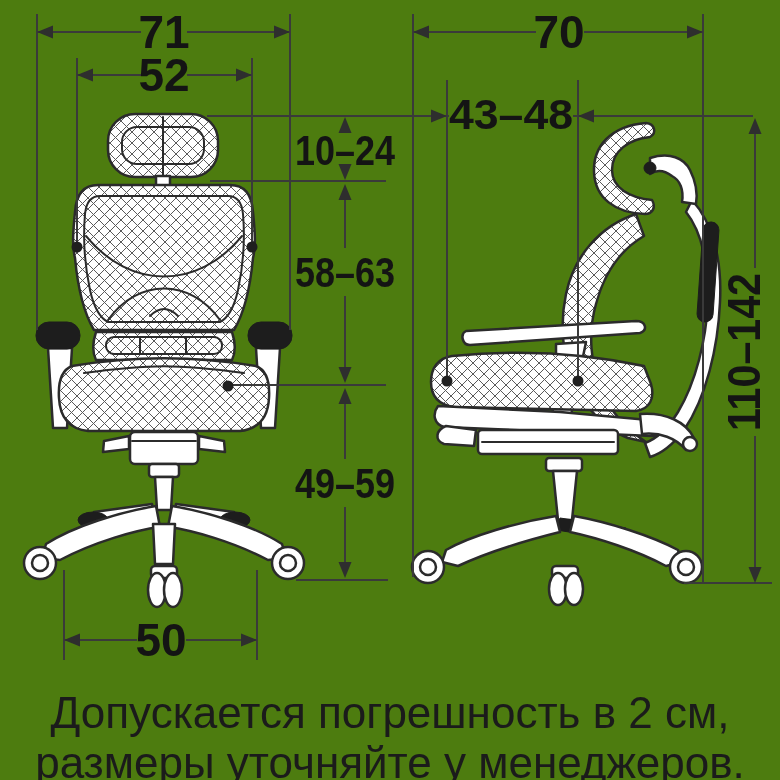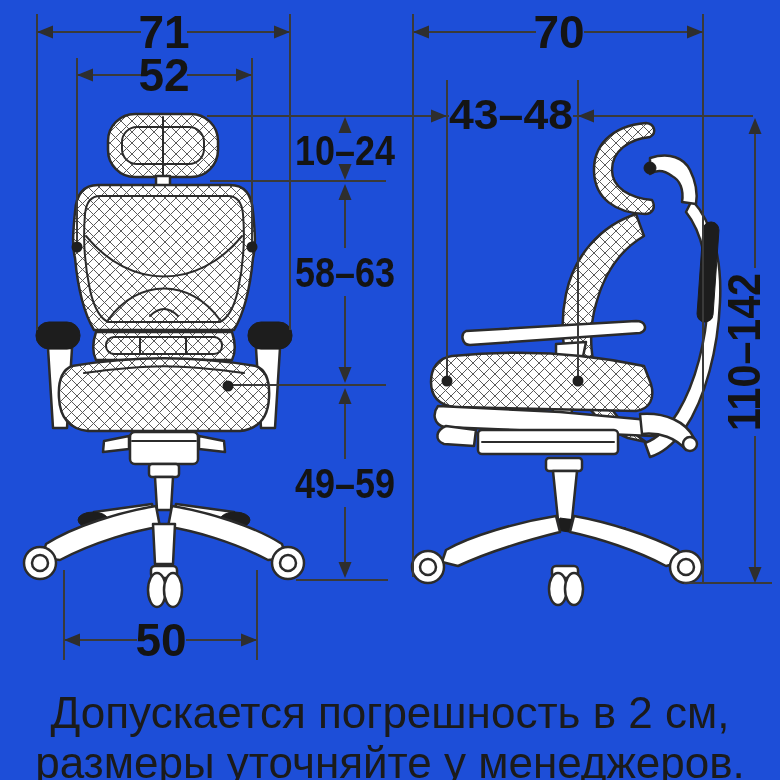--- a/index.html
+++ b/index.html
@@ -1,16 +1,16 @@
 <!DOCTYPE html>
 <html><head>
 <meta charset="utf-8">
 <style>
   html,body{margin:0;padding:0;background:#ffffff;}
-  .stage{position:relative;width:780px;height:780px;background:#1d4ed8;overflow:hidden;
+  .stage{position:relative;width:780px;height:780px;background:#4d7c0f;overflow:hidden;
          font-family:"Liberation Sans",sans-serif;}
   svg{display:block;}
   .ol{fill:#ffffff;stroke:#2b2b2b;stroke-width:2.5;stroke-linejoin:round;}
   .olthin{fill:none;stroke:#2b2b2b;stroke-width:2;stroke-linejoin:round;stroke-linecap:round;}
   .mesh{fill:url(#meshpat);stroke:#2b2b2b;stroke-width:2.5;stroke-linejoin:round;}
   .dark{fill:#1d1d1d;stroke:#1d1d1d;stroke-width:1;}
   .dim{stroke:#3a3a3a;stroke-width:2;fill:none;}
   .ar{fill:#2e2e2e;stroke:none;}
   .dot{fill:#1f1f1f;stroke:none;}
   .dt{font-family:"Liberation Sans",sans-serif;font-weight:700;font-size:46px;fill:#141414;

